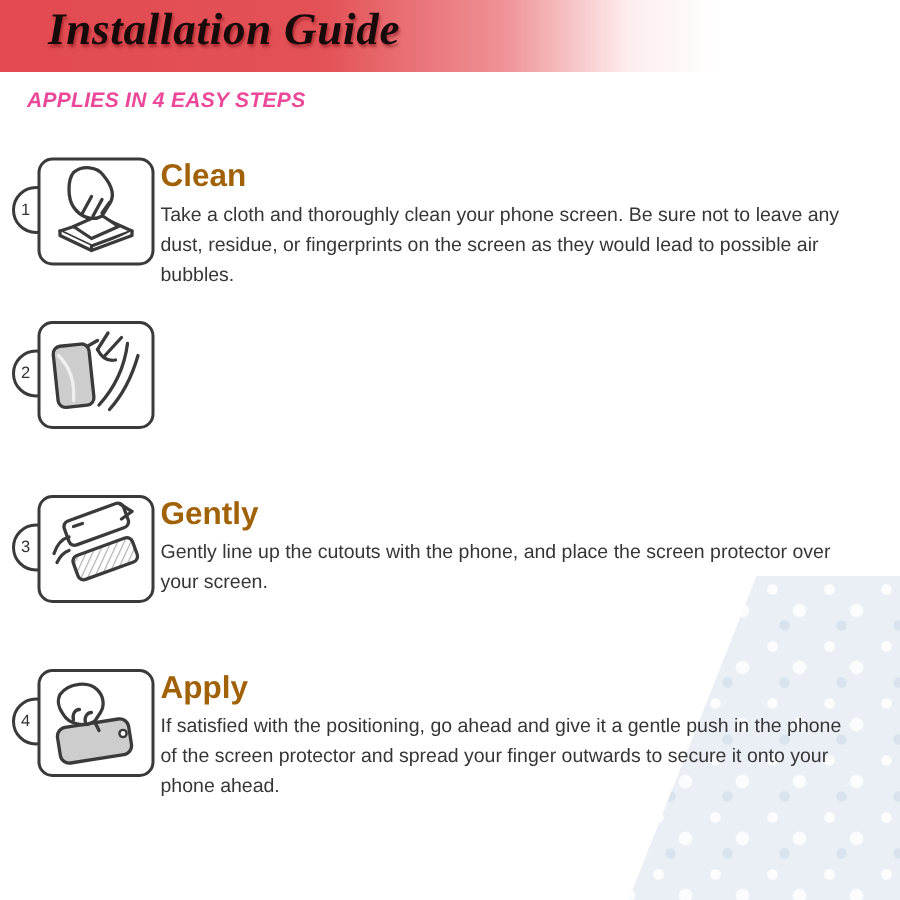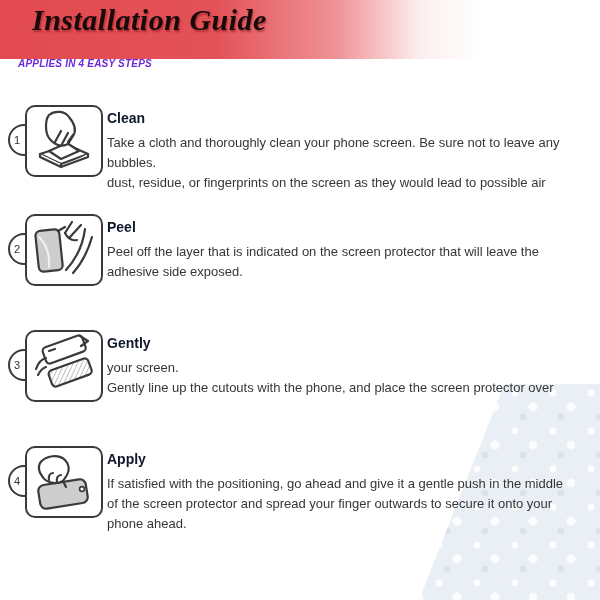--- a/index.html
+++ b/index.html
@@ -1,30 +1,30 @@
 <!DOCTYPE html>
 <html><head>
 <meta charset="utf-8">
 <style>
   html,body{margin:0;padding:0;}
   body{width:600px;height:600px;background:#ffffff;overflow:hidden;
        font-family:"Liberation Sans", sans-serif;}
   .page{position:relative;width:600px;height:600px;background:#fff;}
 
   
-  .header{position:absolute;left:0;top:0;width:600px;height:59px;
+  .header{position:absolute;left:0;top:0;width:600px;height:48px;
     background:linear-gradient(90deg,#e14a50 0%,#e35257 36%,#ef9296 56%,#fdeeee 70%,#ffffff 80%);}
   .header-title{position:absolute;left:32px;top:3px;
     font-family:"Liberation Serif", serif;font-style:italic;font-weight:bold;
     font-size:30px;color:#170a0a;letter-spacing:.5px;
     text-shadow:1px 2px 2px rgba(110,0,10,.45);}
 
   
   .subtitle{position:absolute;left:18px;top:58px;
-    font-size:10px;font-weight:bold;font-style:italic;color:#6d28d9;letter-spacing:.2px;}
+    font-size:14px;font-weight:bold;font-style:italic;color:#ec4899;letter-spacing:.2px;}
 
   
   .watermark{position:absolute;left:392px;top:384px;width:208px;height:216px;
     background-color:#e9eff4;
     background-image:
       radial-gradient(circle at 9px 9px, rgba(255,255,255,.9) 3px, transparent 4px),
       radial-gradient(circle at 27px 23px, rgba(255,255,255,.8) 4px, transparent 5px),
       radial-gradient(circle at 17px 33px, rgba(215,226,236,.9) 3px, transparent 4px);
     background-size:38px 38px;
     clip-path:polygon(54% 0,100% 0,100% 100%,13% 100%);
@@ -36,21 +36,21 @@
   .num-circle{position:absolute;left:0;top:19px;width:32px;height:32px;border:2px solid #3a3a3a;
     border-radius:50%;background:#fff;box-sizing:border-box;
     display:flex;align-items:center;justify-content:center;
     font-size:11px;color:#333;}
   .num-circle span{margin-right:14px;}
   .icon-box{position:absolute;left:17px;top:0;width:78px;height:72px;border:2px solid #3a3a3a;
     border-radius:10px;background:#fff;box-sizing:border-box;}
   .icon-box svg{position:absolute;left:1px;top:1px;}
 
   .content{position:absolute;left:107px;top:1px;width:482px;}
-  .step-title{font-size:14px;font-weight:bold;color:#0f172a;line-height:24px;margin:0 0 3px 0;}
+  .step-title{font-size:21px;font-weight:bold;color:#a16207;line-height:24px;margin:0 0 3px 0;}
   .step-line{font-size:13px;color:#363636;line-height:20px;white-space:nowrap;}
 
   .step1{top:105px;} .step2{top:214px;} .step3{top:330px;} .step4{top:446px;}
 </style>
 </head>
 <body>
 
 <div class="page">
 
   <div class="header">
@@ -74,47 +74,42 @@
             <path d="M21 43 L39 35 L51 43 L33 51 Z" fill="#fff"></path>
             <path d="M21 7 C27 2 37 3 41 9 C46 15 49 22 45 28 L40 36 C33 40 25 36 21 30 C17 24 17 12 21 7 Z" fill="#fff"></path>
             <path d="M27 34 L33 23 M34 36 L40 25 M40 34 L45 27"></path>
           </g>
         </svg>
       </div>
     </div>
     <div class="content">
       <div class="step-title">Clean</div>
       <div class="step-line">Take a cloth and thoroughly clean your phone screen. Be sure not to leave any</div>
+      <div class="step-line">dust, residue, or fingerprints on the screen as they would lead to possible air</div>
       <div class="step-line">bubbles.</div>
-      <div class="step-line">dust, residue, or fingerprints on the screen as they would lead to possible air</div>
     </div>
   </div>
 
   <div class="step step2">
     <div class="icon-wrap">
       <div class="num-circle">
           <span>2</span>
         </div>
       <div class="icon-box">
         <svg width="72" height="66" viewBox="0 0 72 66">
           <g stroke="#3a3a3a" stroke-width="2.2" fill="none" stroke-linecap="round" stroke-linejoin="round">
             <rect x="9" y="13" width="24" height="41" rx="5" fill="#cdcdcd" transform="rotate(-6 21 33)"></rect>
             <path d="M11 20 C19 28 22 38 21 50" stroke="#efefef"></path>
             <path d="M30 14 L37 10"></path>
             <path d="M44 5 L37 16 M53 8 L42 20"></path>
             <path d="M37 16 C40 22 44 24 49 23"></path>
             <path d="M57 12 C55 28 48 42 38 53 M64 20 C60 34 54 46 45 56"></path>
           </g>
         </svg>
       </div>
-    </div>
-    <div class="content">
-      <div class="step-title">Peel</div>
-      <div class="step-line">Peel off the layer that is indicated on the screen protector that will leave the</div>
-      <div class="step-line">adhesive side exposed.</div>
     </div>
   </div>
 
   <div class="step step3">
     <div class="icon-wrap">
       <div class="num-circle">
           <span>3</span>
         </div>
       <div class="icon-box">
         <svg width="72" height="66" viewBox="0 0 72 66">
@@ -128,22 +123,22 @@
             <path d="M21 18 L27 16"></path>
             <rect x="21" y="31" width="42" height="17" rx="4" transform="rotate(-20 42 39)" fill="url(#hatch3)"></rect>
             <path d="M8 36 C10 30 14 26 18 25 M10 42 C12 38 15 35 18 34"></path>
             <path d="M52 3 L60 8 M60 8 L53 13"></path>
           </g>
         </svg>
       </div>
     </div>
     <div class="content">
       <div class="step-title">Gently</div>
+      <div class="step-line">Gently line up the cutouts with the phone, and place the screen protector over</div>
       <div class="step-line">your screen.</div>
-      <div class="step-line">Gently line up the cutouts with the phone, and place the screen protector over</div>
     </div>
   </div>
 
   <div class="step step4">
     <div class="icon-wrap">
       <div class="num-circle">
           <span>4</span>
         </div>
       <div class="icon-box">
         <svg width="72" height="66" viewBox="0 0 72 66">
@@ -152,19 +147,19 @@
             <circle cx="54" cy="40" r="2.4" fill="#fff" stroke-width="1.6"></circle>
             <path d="M12 14 C18 6 31 5 37 11 C41 15 42 21 39 26 L35 32 C28 36 18 34 14 27 C11 23 10 18 12 14 Z" fill="#fff"></path>
             <path d="M35 32 L38 38"></path>
             <path d="M21 31 C20 27 22 24 25 24 M29 33 C28 29 30 26 33 26"></path>
           </g>
         </svg>
       </div>
     </div>
     <div class="content">
       <div class="step-title">Apply</div>
-      <div class="step-line">If satisfied with the positioning, go ahead and give it a gentle push in the middle</div>
+      <div class="step-line">If satisfied with the positioning, go ahead and give it a gentle push in the phone</div>
       <div class="step-line">of the screen protector and spread your finger outwards to secure it onto your</div>
       <div class="step-line">phone ahead.</div>
     </div>
   </div>
 
 </div>
 
 </body></html>

